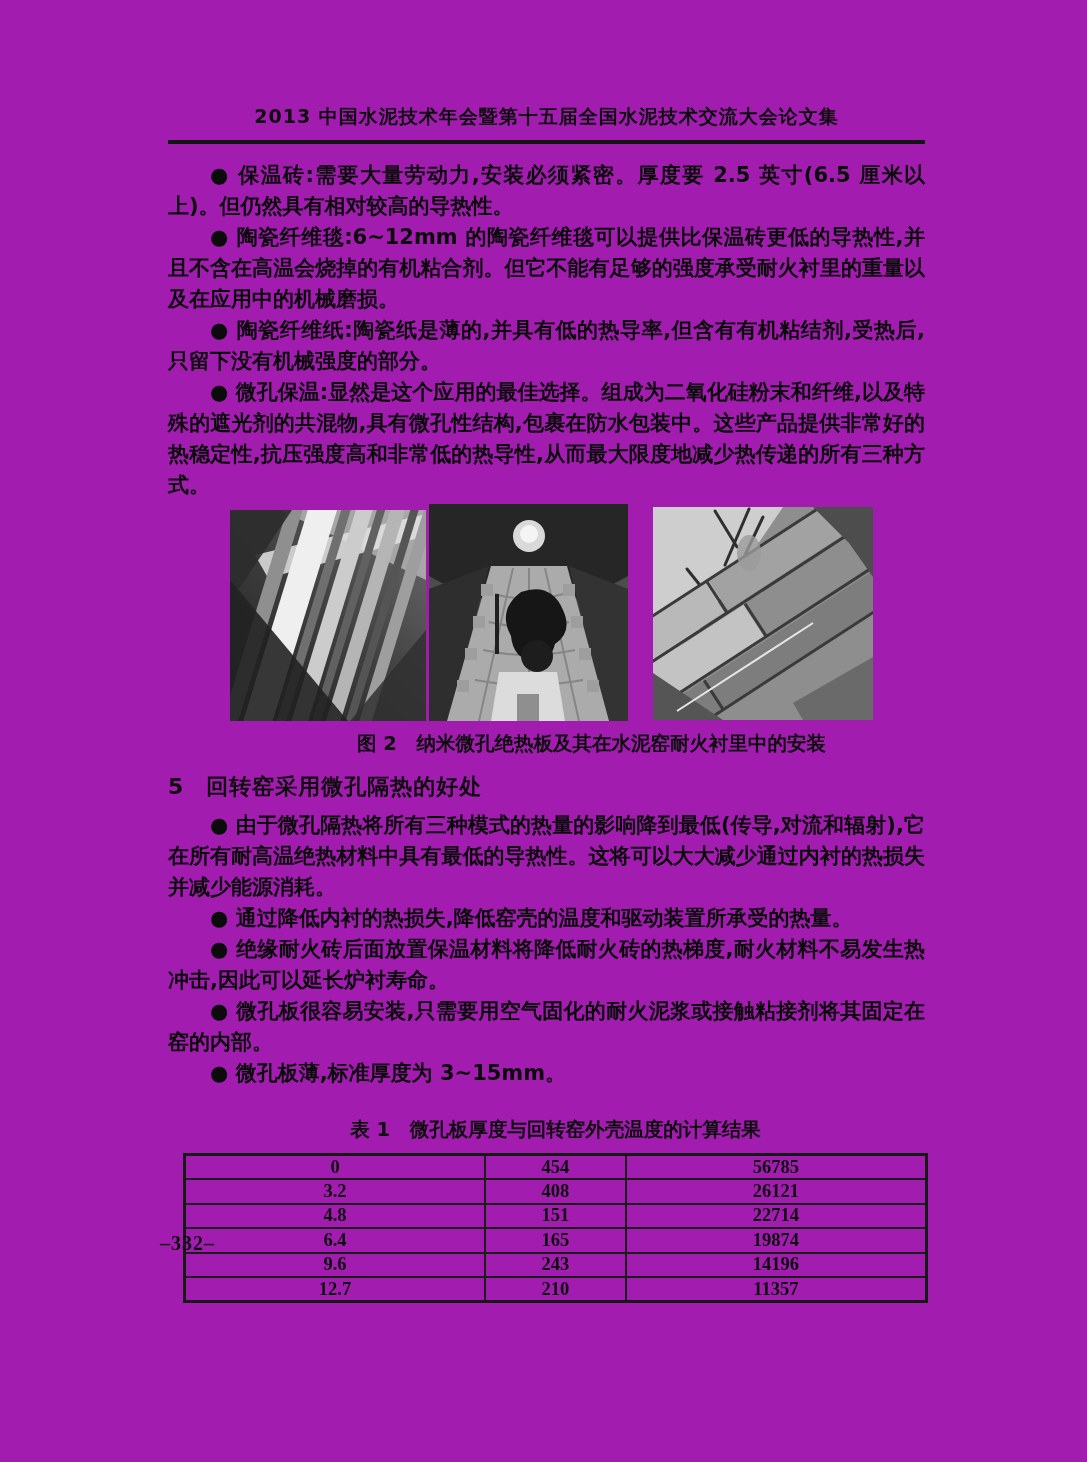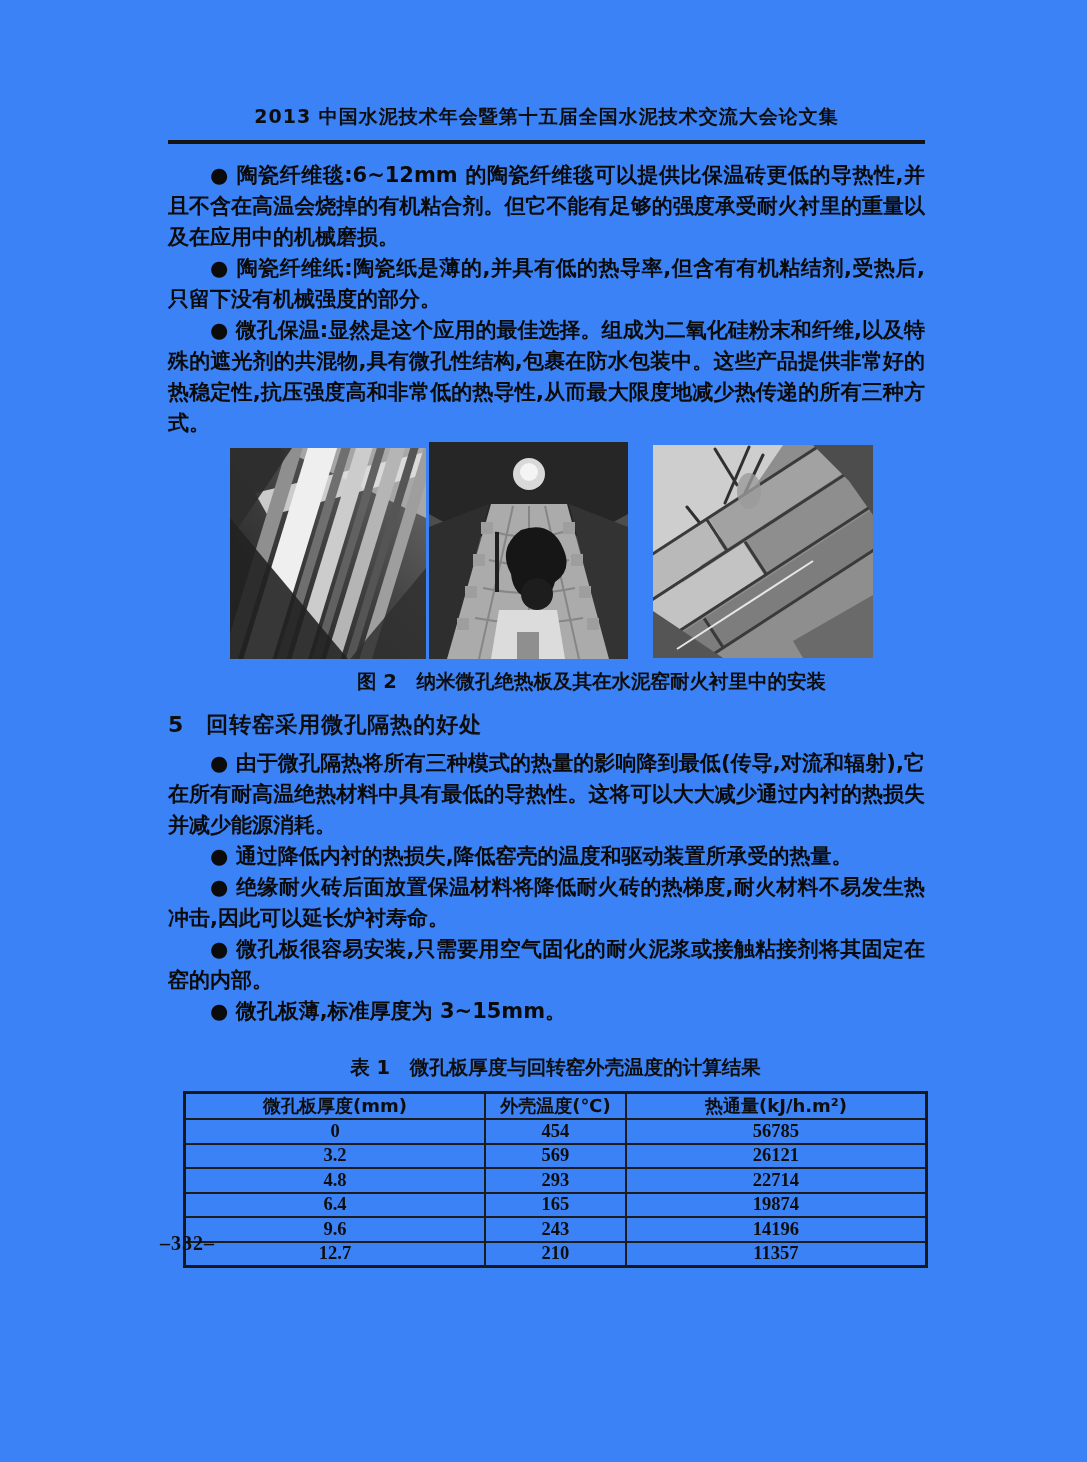--- a/index.html
+++ b/index.html
@@ -1,19 +1,19 @@
 <!DOCTYPE html>
 <html><head>
 <meta charset="utf-8">
 <style>
   * { margin:0; padding:0; box-sizing:border-box; }
   html,body { background:#e9e9e9; }
   .page {
     position:relative; width:1087px; height:1462px; margin:0 auto;
-    background:#3b82f6; color:#0e0e0e; overflow:hidden;
+    background:#a21caf; color:#0e0e0e; overflow:hidden;
     font-family:"DejaVu Sans","Liberation Sans",sans-serif;
   }
   .content { position:absolute; left:168px; top:104px; width:757px; }
 
   .header-title{
     text-align:center; font-size:19px; font-weight:700; letter-spacing:1px;
   }
   .header-rule{ margin-top:10px; border-top:4px solid #141414; }
 
   .body-text{ margin-top:16px; }
@@ -64,20 +64,21 @@
 </head>
 <body>
 
 <div class="page">
   <div class="content">
 
     <div class="header-title">2013 中国水泥技术年会暨第十五届全国水泥技术交流大会论文集</div>
     <div class="header-rule"></div>
 
     <div class="body-text">
+      <p class="para">● 保温砖:需要大量劳动力,安装必须紧密。厚度要 2.5 英寸(6.5 厘米以上)。但仍然具有相对较高的导热性。</p>
       <p class="para">● 陶瓷纤维毯:6~12mm 的陶瓷纤维毯可以提供比保温砖更低的导热性,并且不含在高温会烧掉的有机粘合剂。但它不能有足够的强度承受耐火衬里的重量以及在应用中的机械磨损。</p>
       <p class="para">● 陶瓷纤维纸:陶瓷纸是薄的,并具有低的热导率,但含有有机粘结剂,受热后,只留下没有机械强度的部分。</p>
       <p class="para">● 微孔保温:显然是这个应用的最佳选择。组成为二氧化硅粉末和纤维,以及特殊的遮光剂的共混物,具有微孔性结构,包裹在防水包装中。这些产品提供非常好的热稳定性,抗压强度高和非常低的热导性,从而最大限度地减少热传递的所有三种方式。</p>
     </div>
 
     <div class="figure">
       <div class="photos">
 
         <div class="photo photo-1">
           <svg width="196" height="211" viewBox="0 0 196 211">
@@ -195,38 +196,33 @@
 
     <div class="table-block">
       <div class="table-title">表 1　微孔板厚度与回转窑外壳温度的计算结果</div>
       <table class="data">
         <colgroup>
             <col class="c1">
             <col class="c2">
             <col class="c3">
           </colgroup>
         <tbody>
-            <tr class="hdr">
-          <td>微孔板厚度(mm)</td>
-          <td>外壳温度(℃)</td>
-          <td>热通量(kJ/h.m²)</td>
-        </tr>
         <tr class="num">
           <td>0</td>
           <td>454</td>
           <td>56785</td>
         </tr>
         <tr class="num">
           <td>3.2</td>
-          <td>569</td>
+          <td>408</td>
           <td>26121</td>
         </tr>
         <tr class="num">
           <td>4.8</td>
-          <td>293</td>
+          <td>151</td>
           <td>22714</td>
         </tr>
         <tr class="num">
           <td>6.4</td>
           <td>165</td>
           <td>19874</td>
         </tr>
         <tr class="num">
           <td>9.6</td>
           <td>243</td>

